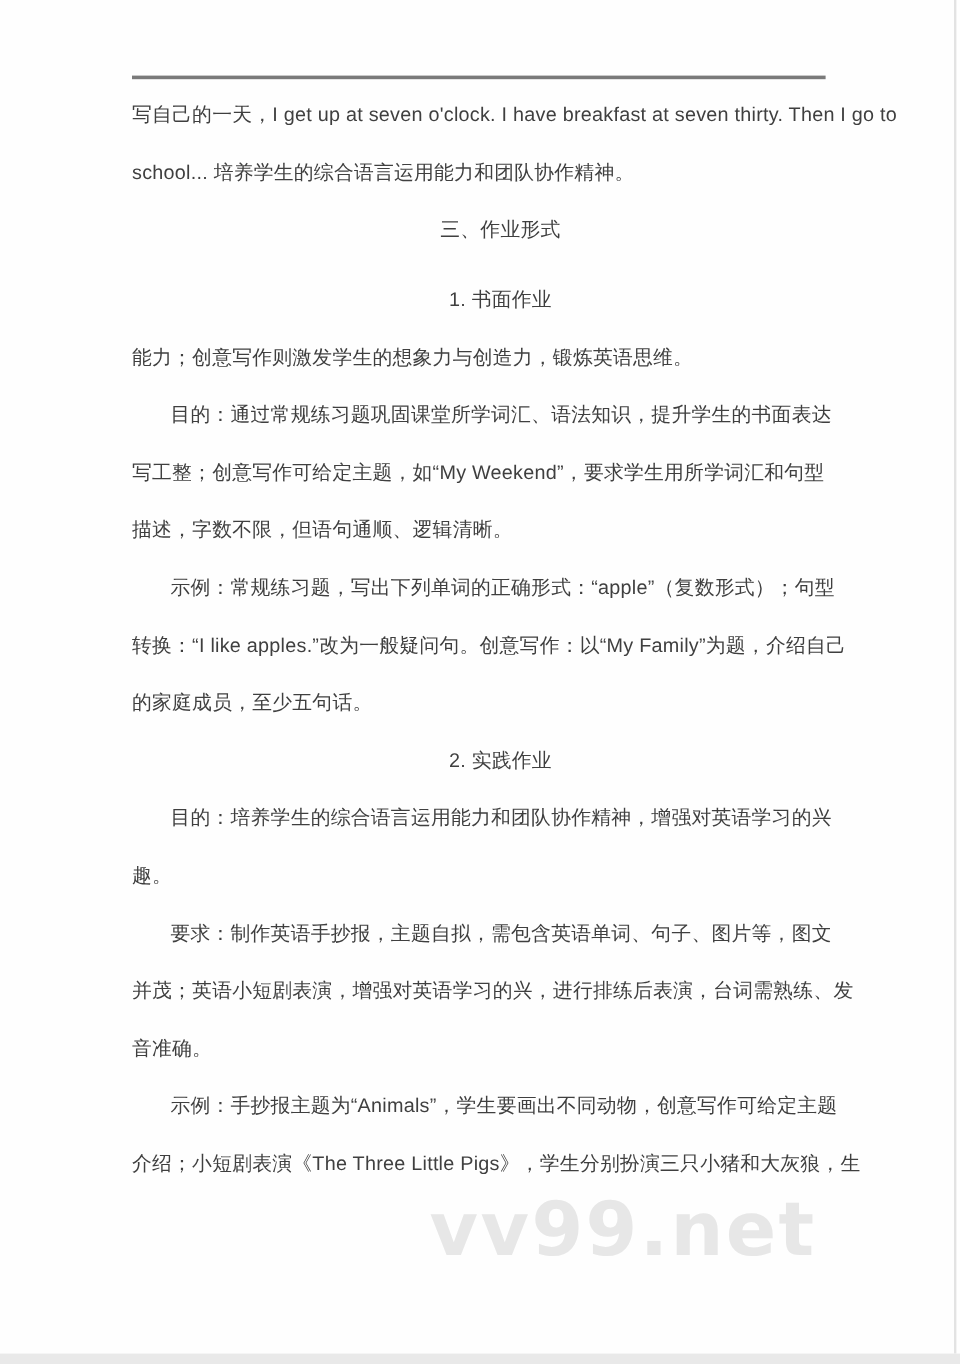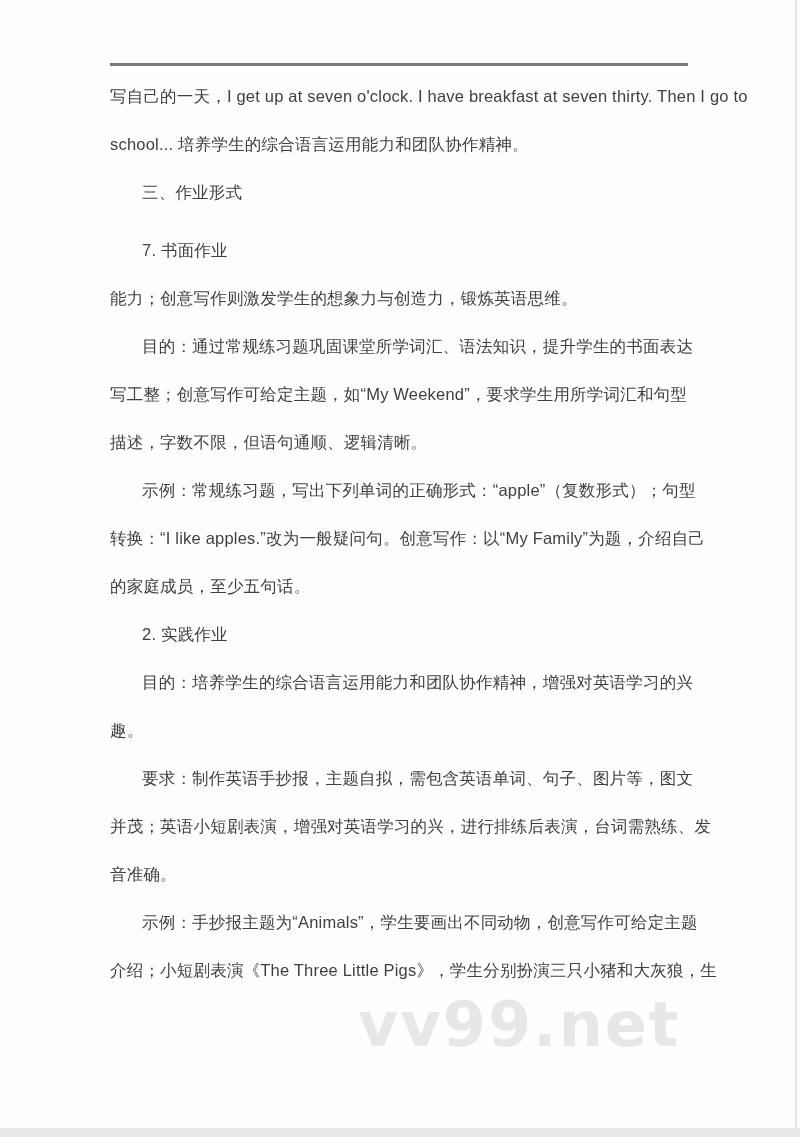--- a/index.html
+++ b/index.html
@@ -49,20 +49,21 @@
   .line {
     font-size: 16.5px;
     line-height: 48px;
     height: 48px;
     white-space: nowrap;
     color: var(--text, #3f3f3f);
     letter-spacing: 0.2px;
   }
   .line.indent {
     text-indent: 32px;
+    text-align: center;
   }
   
   .line:nth-child(4) {
     margin-top: 10px;
   }
   .watermark {
     position: absolute;
     left: 358px;
     top: 988px;
     z-index: 1;
@@ -78,21 +79,21 @@
 <body>
 
 <div class="viewport">
   <div class="page">
     <div class="divider"></div>
     <div class="watermark">vv99.net</div>
     <div class="content">
         <div class="line">写自己的一天，I get up at seven o'clock. I have breakfast at seven thirty. Then I go to</div>
         <div class="line">school...  培养学生的综合语言运用能力和团队协作精神。</div>
         <div class="line indent">三、作业形式</div>
-        <div class="line indent">7.  书面作业</div>
+        <div class="line indent">1.  书面作业</div>
         <div class="line">能力；创意写作则激发学生的想象力与创造力，锻炼英语思维。</div>
         <div class="line indent">目的：通过常规练习题巩固课堂所学词汇、语法知识，提升学生的书面表达</div>
         <div class="line">写工整；创意写作可给定主题，如“My  Weekend”，要求学生用所学词汇和句型</div>
         <div class="line">描述，字数不限，但语句通顺、逻辑清晰。</div>
         <div class="line indent">示例：常规练习题，写出下列单词的正确形式：“apple”（复数形式）；句型</div>
         <div class="line">转换：“I like apples.”改为一般疑问句。创意写作：以“My Family”为题，介绍自己</div>
         <div class="line">的家庭成员，至少五句话。</div>
         <div class="line indent">2.  实践作业</div>
         <div class="line indent">目的：培养学生的综合语言运用能力和团队协作精神，增强对英语学习的兴</div>
         <div class="line">趣。</div>

